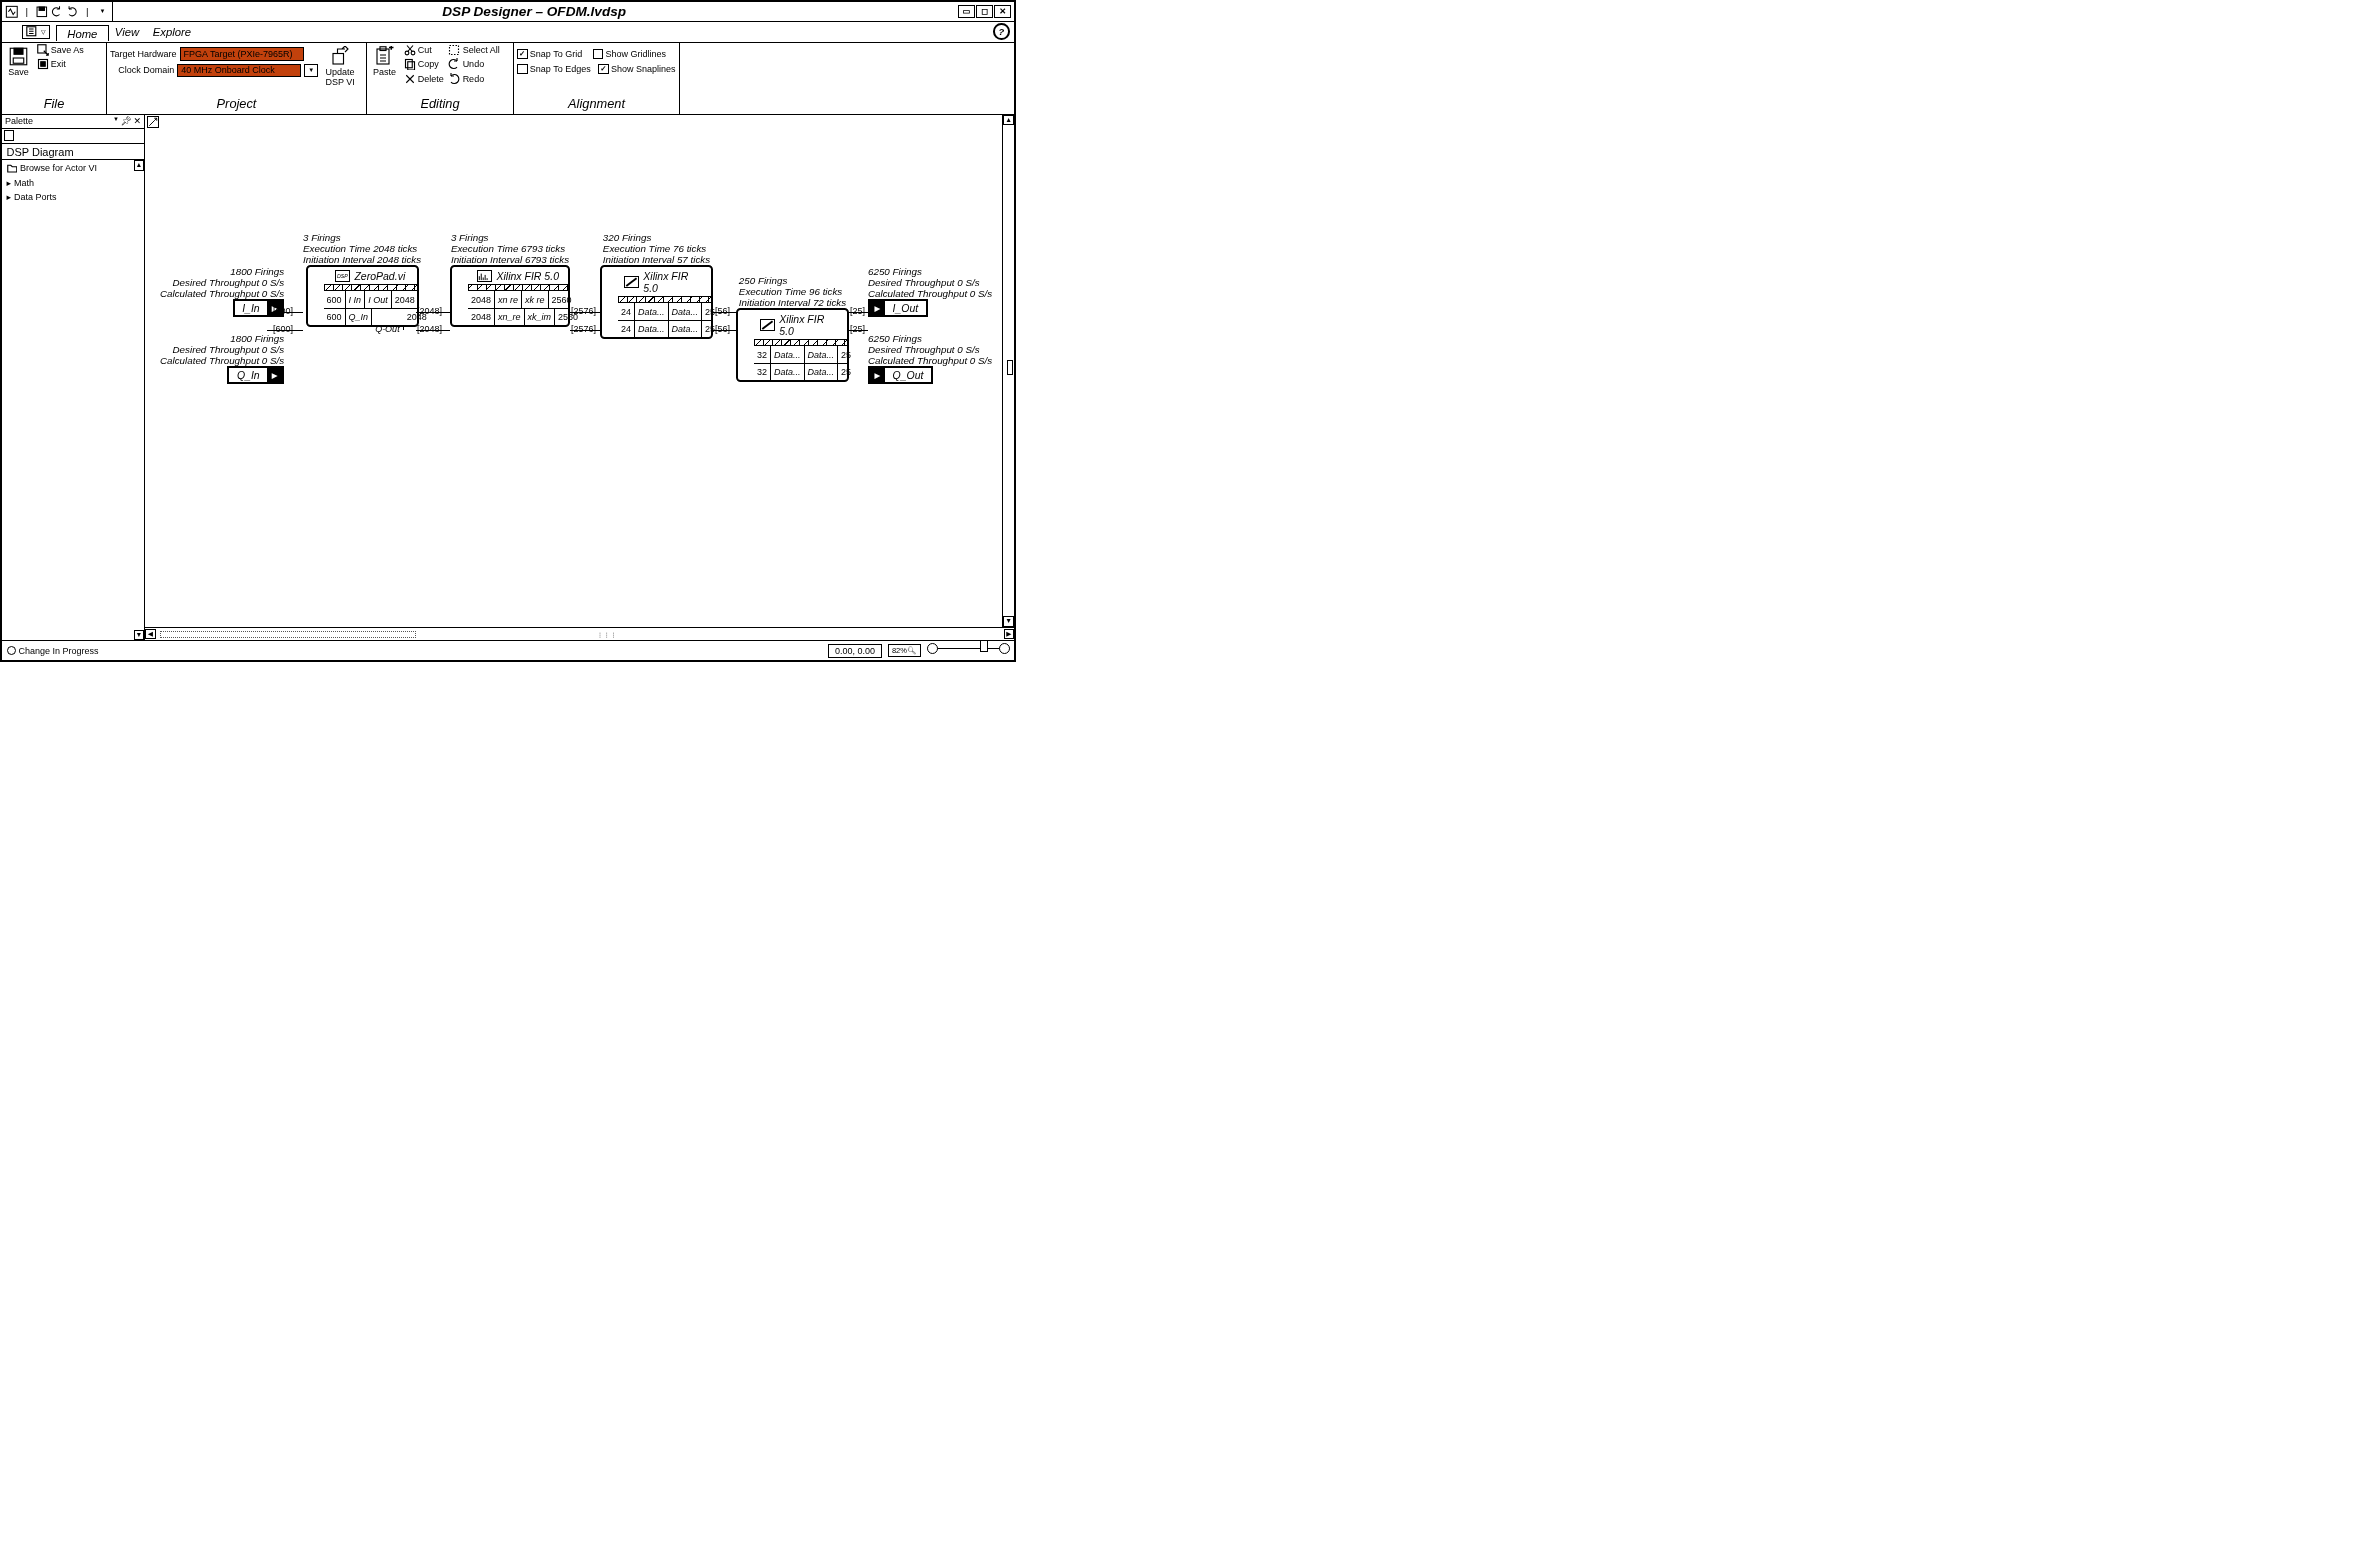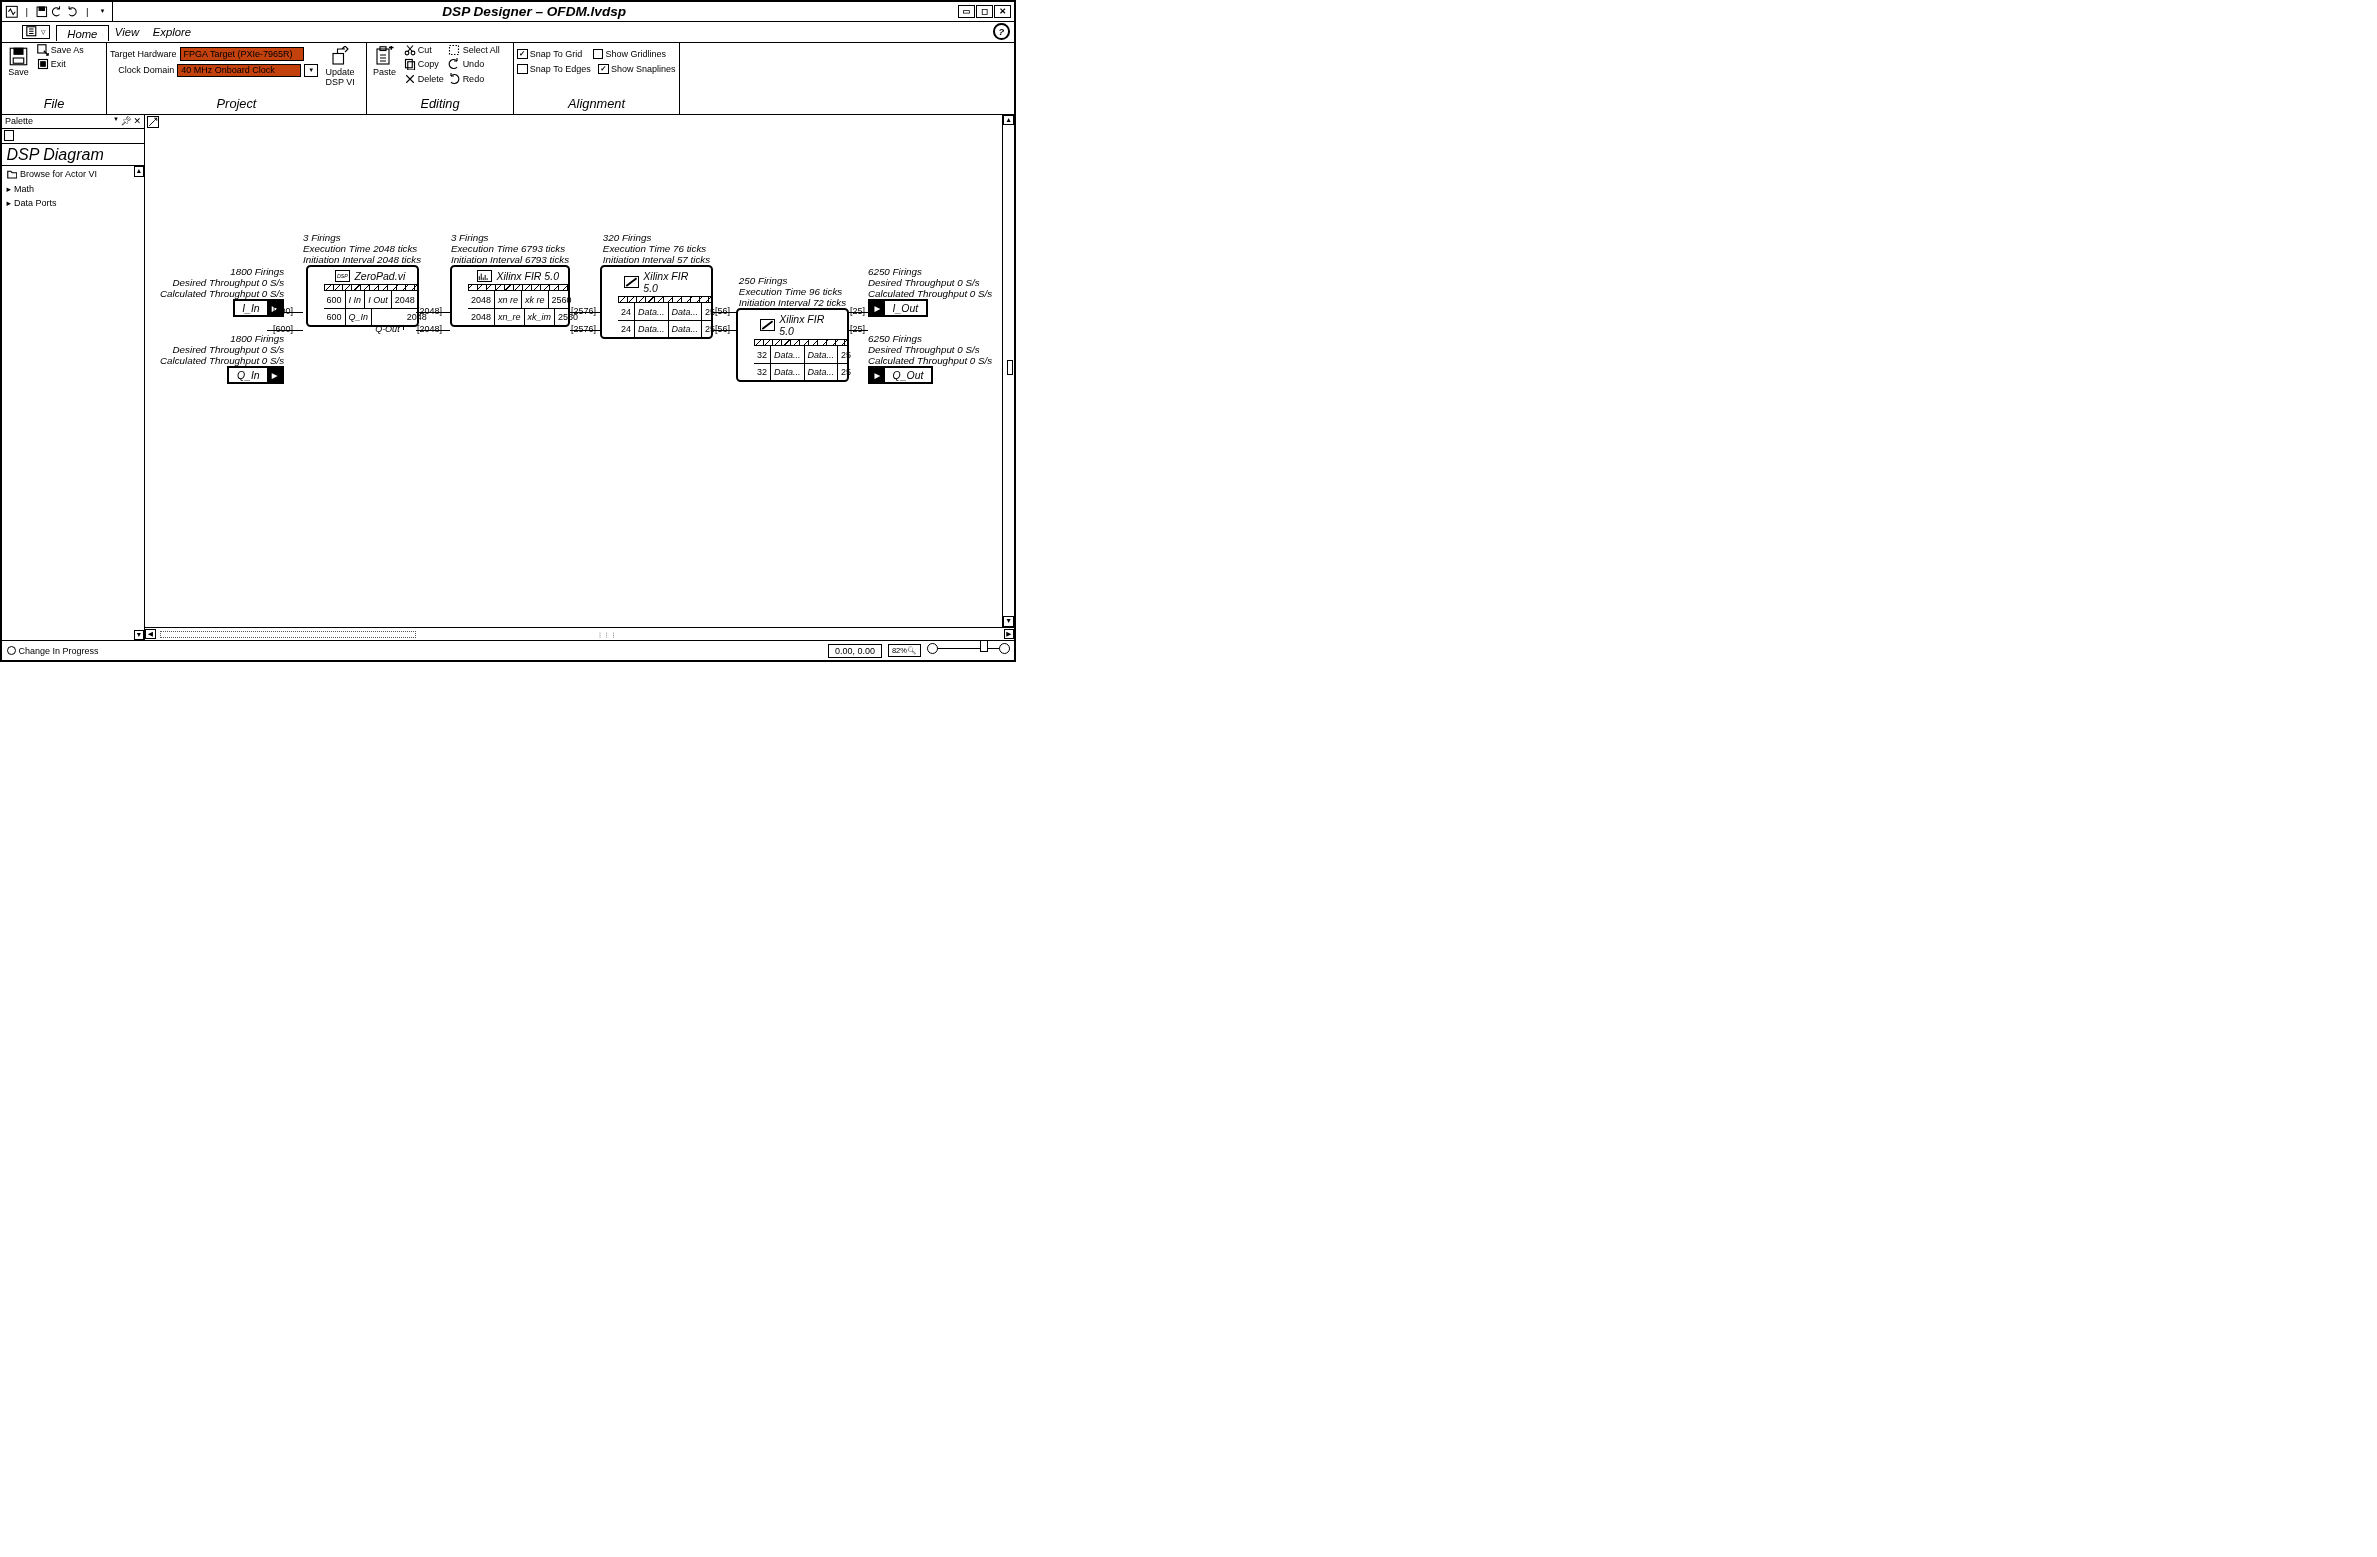--- a/index.html
+++ b/index.html
@@ -40,21 +40,21 @@
 
 
 .body { flex: 1; display: flex; overflow: hidden; }
 
 
 .palette { width: 143px; border-right: 1.5px solid #000; display: flex; flex-direction: column; }
 .palette-header { display: flex; align-items: center; border-bottom: 0.8px solid #000; padding: 1.5px 3px; font-size: 9px; }
 .palette-header-ctrl { margin-left: auto; display: flex; gap: 1.5px; }
 .palette-search { border-bottom: 0.8px solid #000; padding: 1.5px; }
 .palette-search input { border: 1.5px solid #000; width: 10.5px; height: 10.5px; }
-.palette-title { font-style: italic; font-size: 16px; padding: 1.5px 4.5px; border-bottom: 0.8px solid #000; }
+.palette-title { font-size: 11px; padding: 1.5px 4.5px; border-bottom: 0.8px solid #000; }
 .palette-content { flex: 1; position: relative; }
 .palette-item { padding: 2.3px 4.5px; font-size: 9px; cursor: pointer; display: flex; align-items: center; gap: 3px; }
 .palette-scroll-up { position: absolute; right: 0; top: 0; border: 0.8px solid #000; width: 10.5px; height: 10.5px; text-align: center; font-size: 6.8px; }
 .palette-scroll-dn { position: absolute; right: 0; bottom: 0; border: 0.8px solid #000; width: 10.5px; height: 10.5px; text-align: center; font-size: 6.8px; }
 
 
 .canvas-wrap { flex: 1; display: flex; flex-direction: column; }
 .canvas { flex: 1; position: relative; overflow: hidden; background: #fff; }
 .canvas-corner { position: absolute; top: 1.5px; left: 1.5px; border: 1.5px solid #000; width: 12px; height: 12px; }
 .canvas-vscroll { position: absolute; right: 0; top: 0; bottom: 0; width: 12px; border-left: 0.8px solid #000; }

